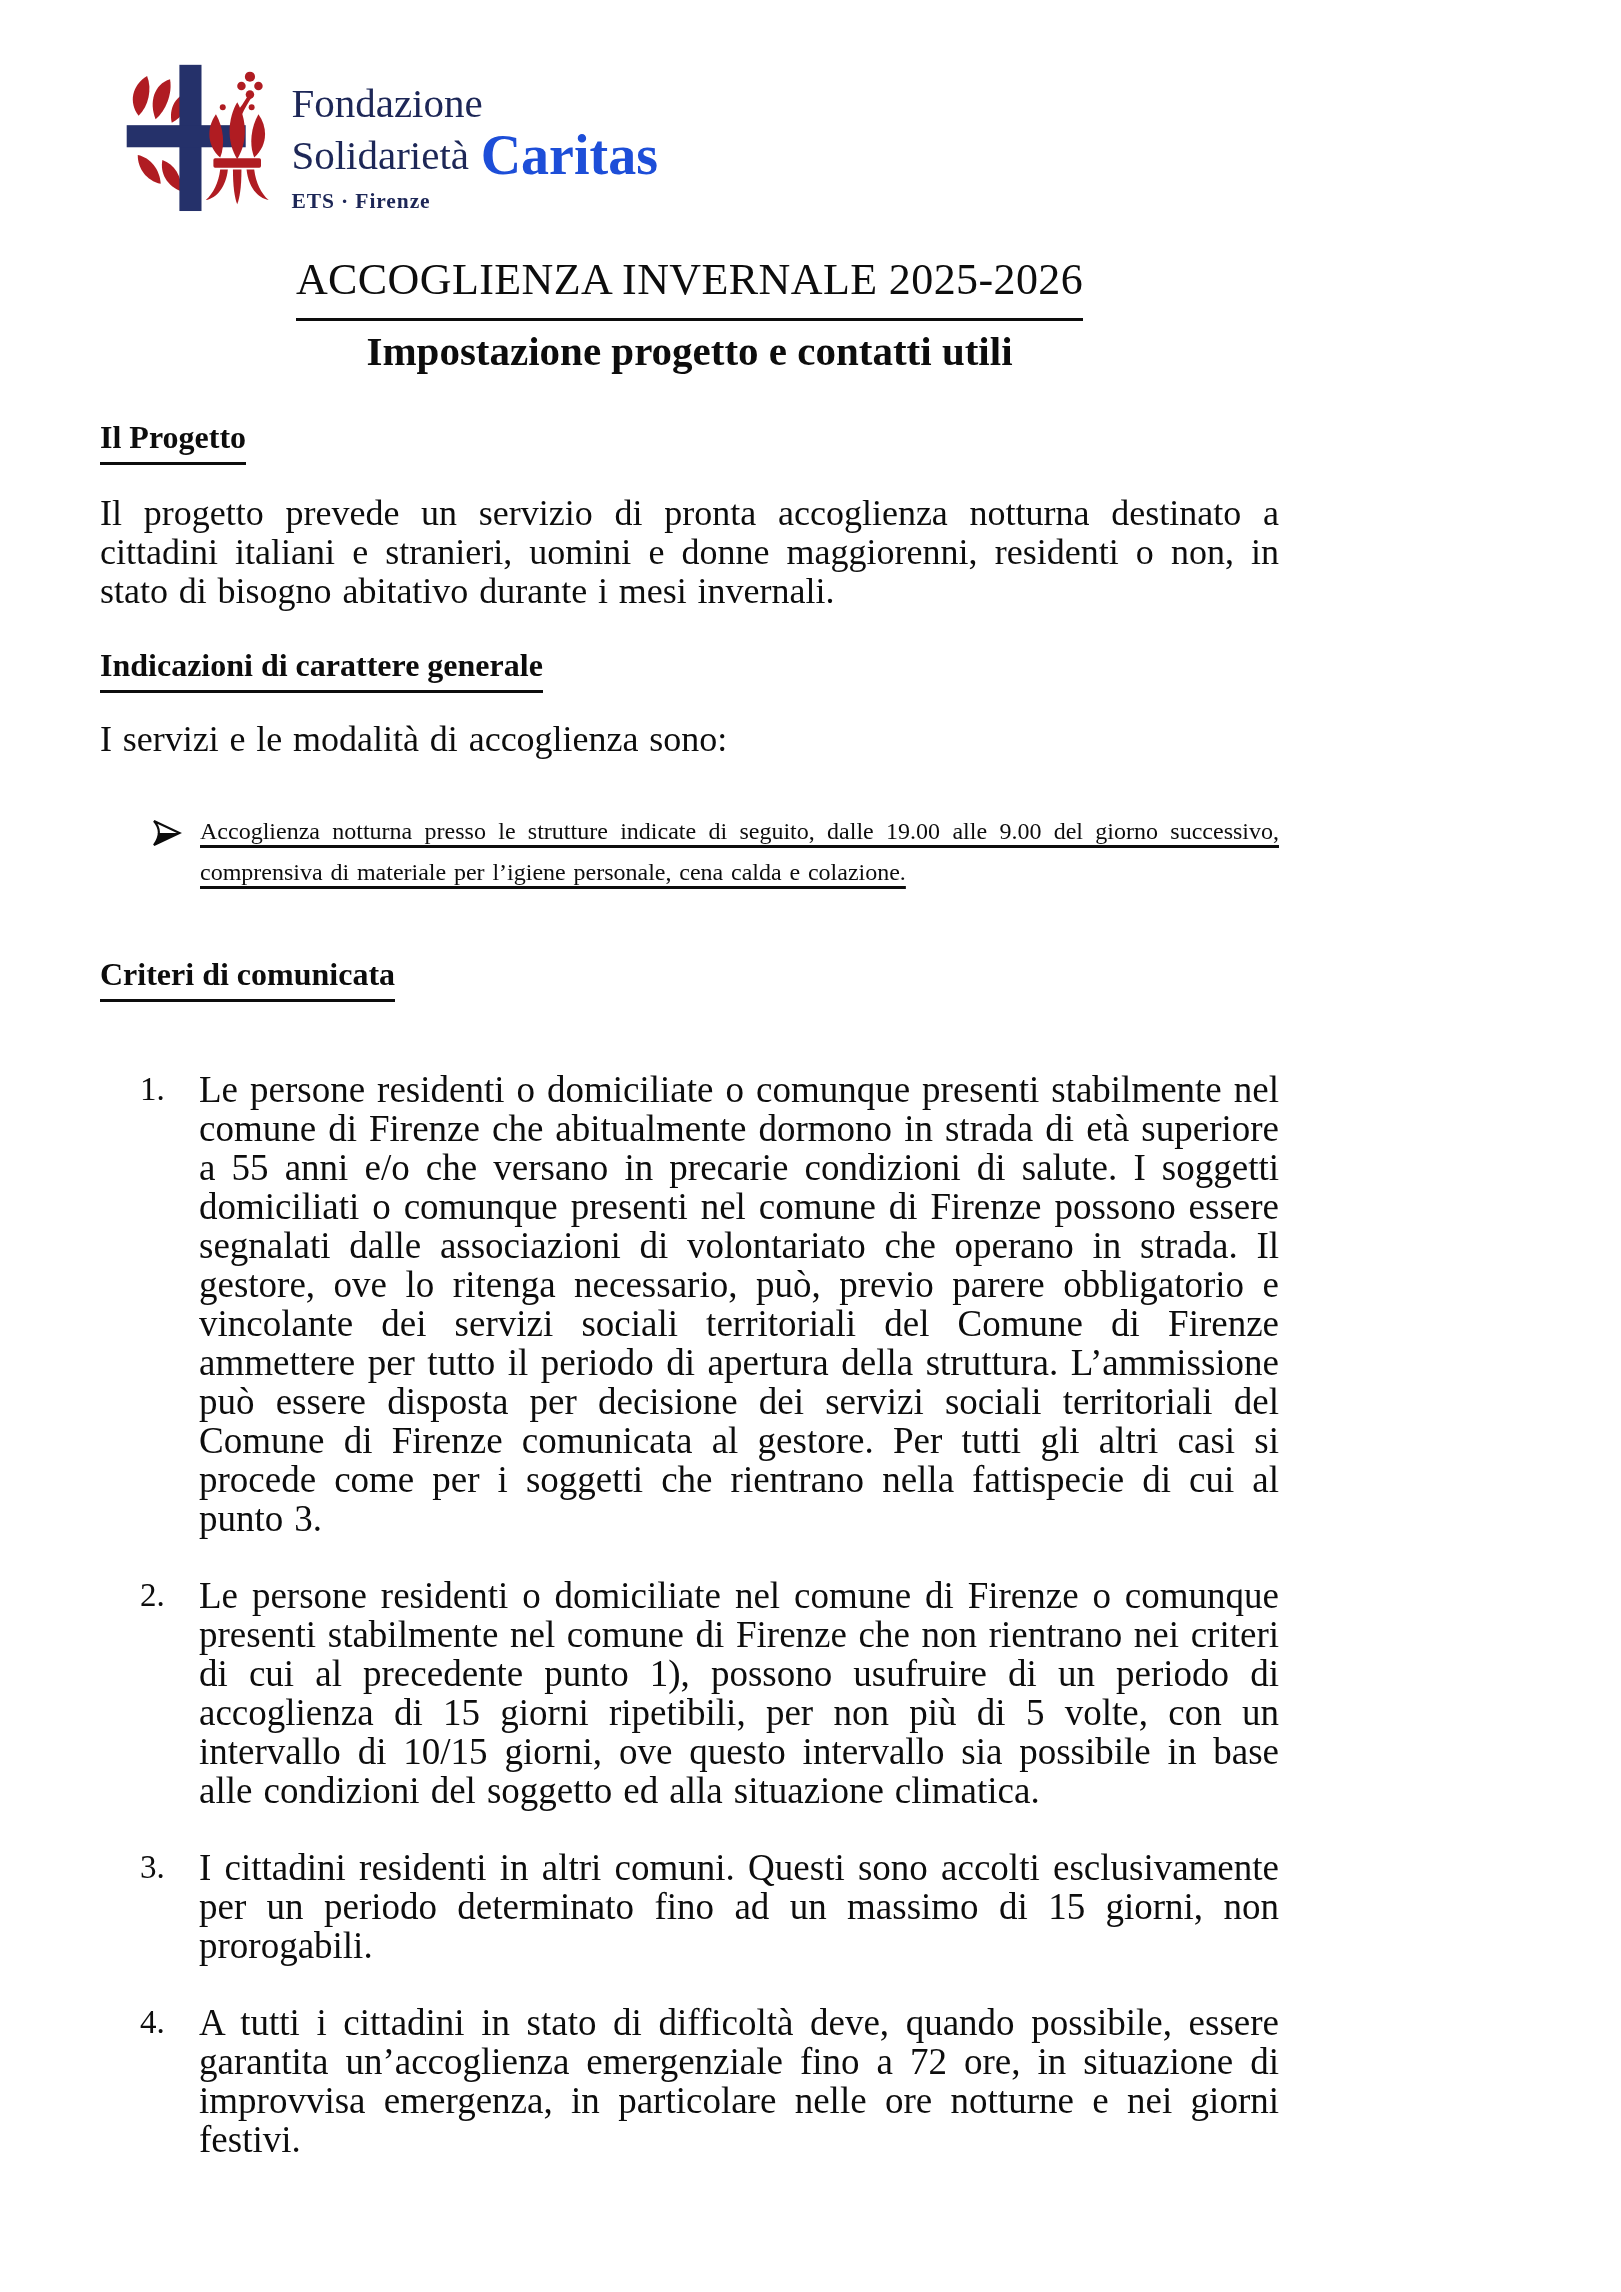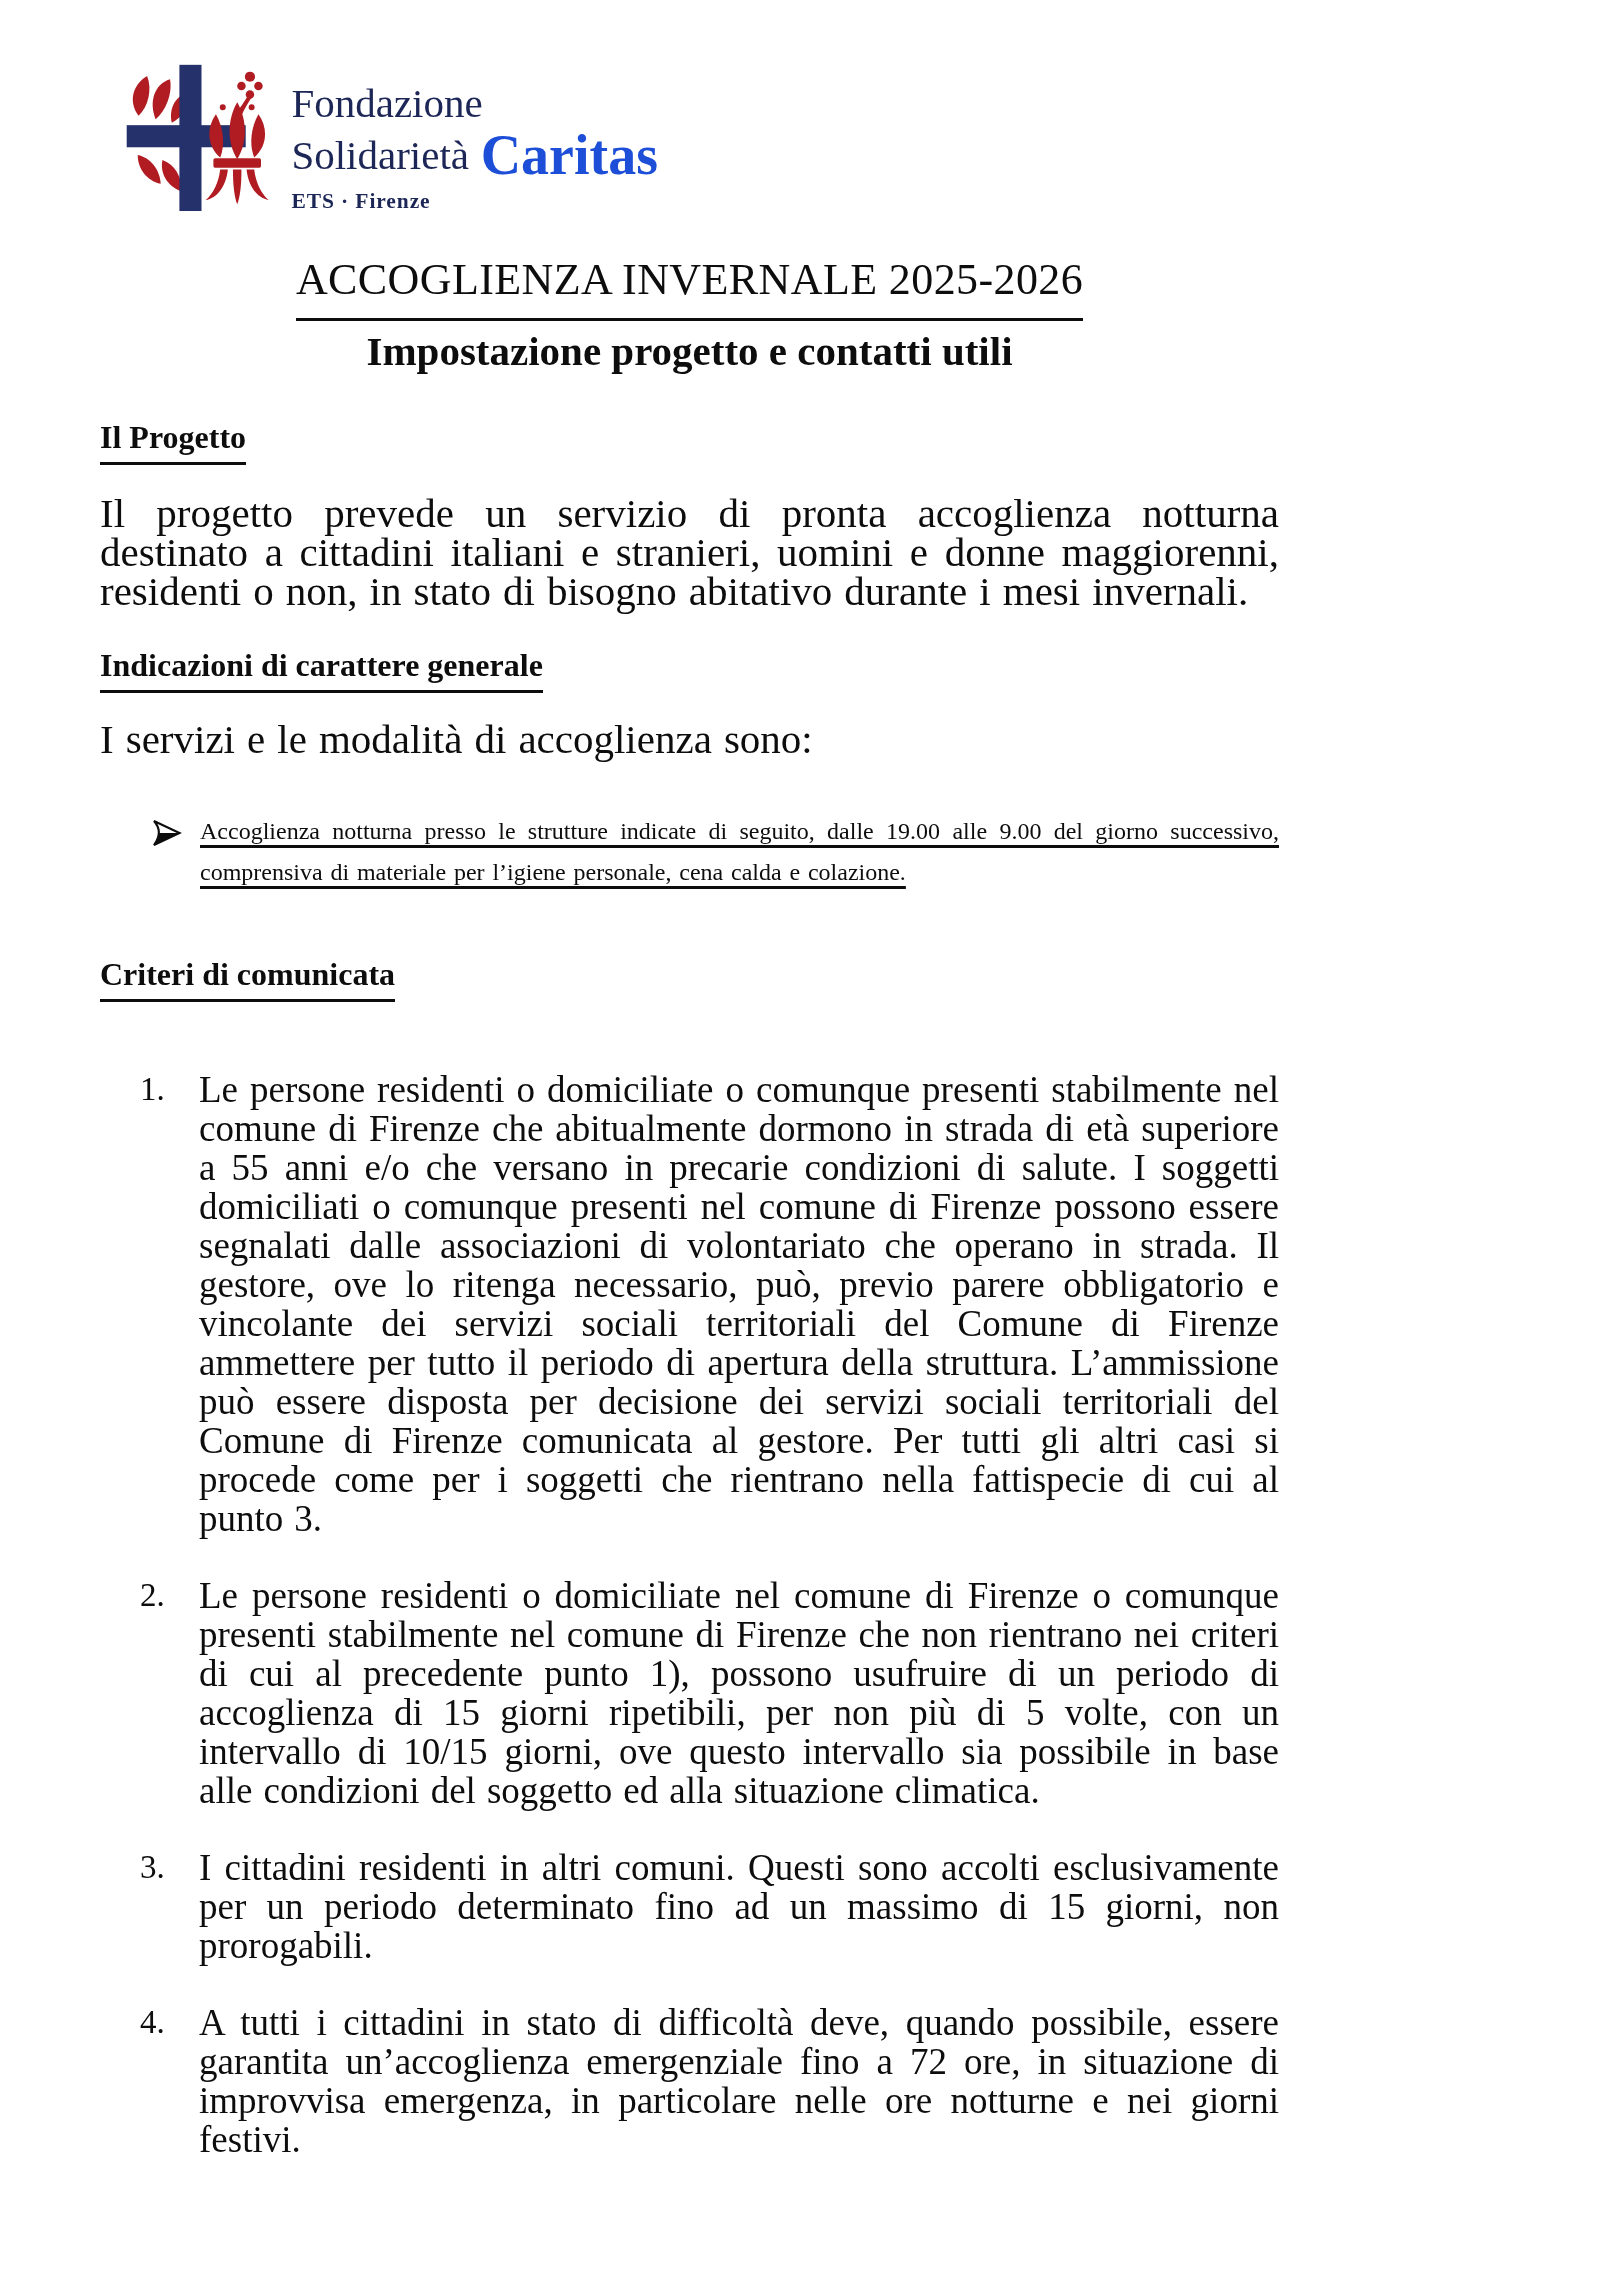--- a/index.html
+++ b/index.html
@@ -32,21 +32,21 @@
   }
   .doc-subtitle { font-size: 41px; font-weight: 700; margin-top: 8px; line-height: 1.12; }
 
   
   .sec-heading-wrap { margin-top: 45px; }
   .sec-heading {
     font-size: 32px; font-weight: 700; display: inline-block;
     border-bottom: 3.6px solid #0d0d0d; padding-bottom: 6px; line-height: 1.15;
   }
   .para {
-    font-size: 41px; line-height: 39px;
+    font-size: 36px; line-height: 39px;
     text-align: justify; word-spacing: 1.8px;
   }
   .p1 { margin-top: 29px; }
   .p2 { margin-top: 38px; }
   .h2-wrap { margin-top: 36px; }
   .intro { margin-top: 27px; }
 
   .bullet-row { display: flex; margin-top: 52px; margin-left: 49px; }
   .bullet-arrow { width: 51px; flex: none; padding-top: 5.4px; }
   .bullet-text {

